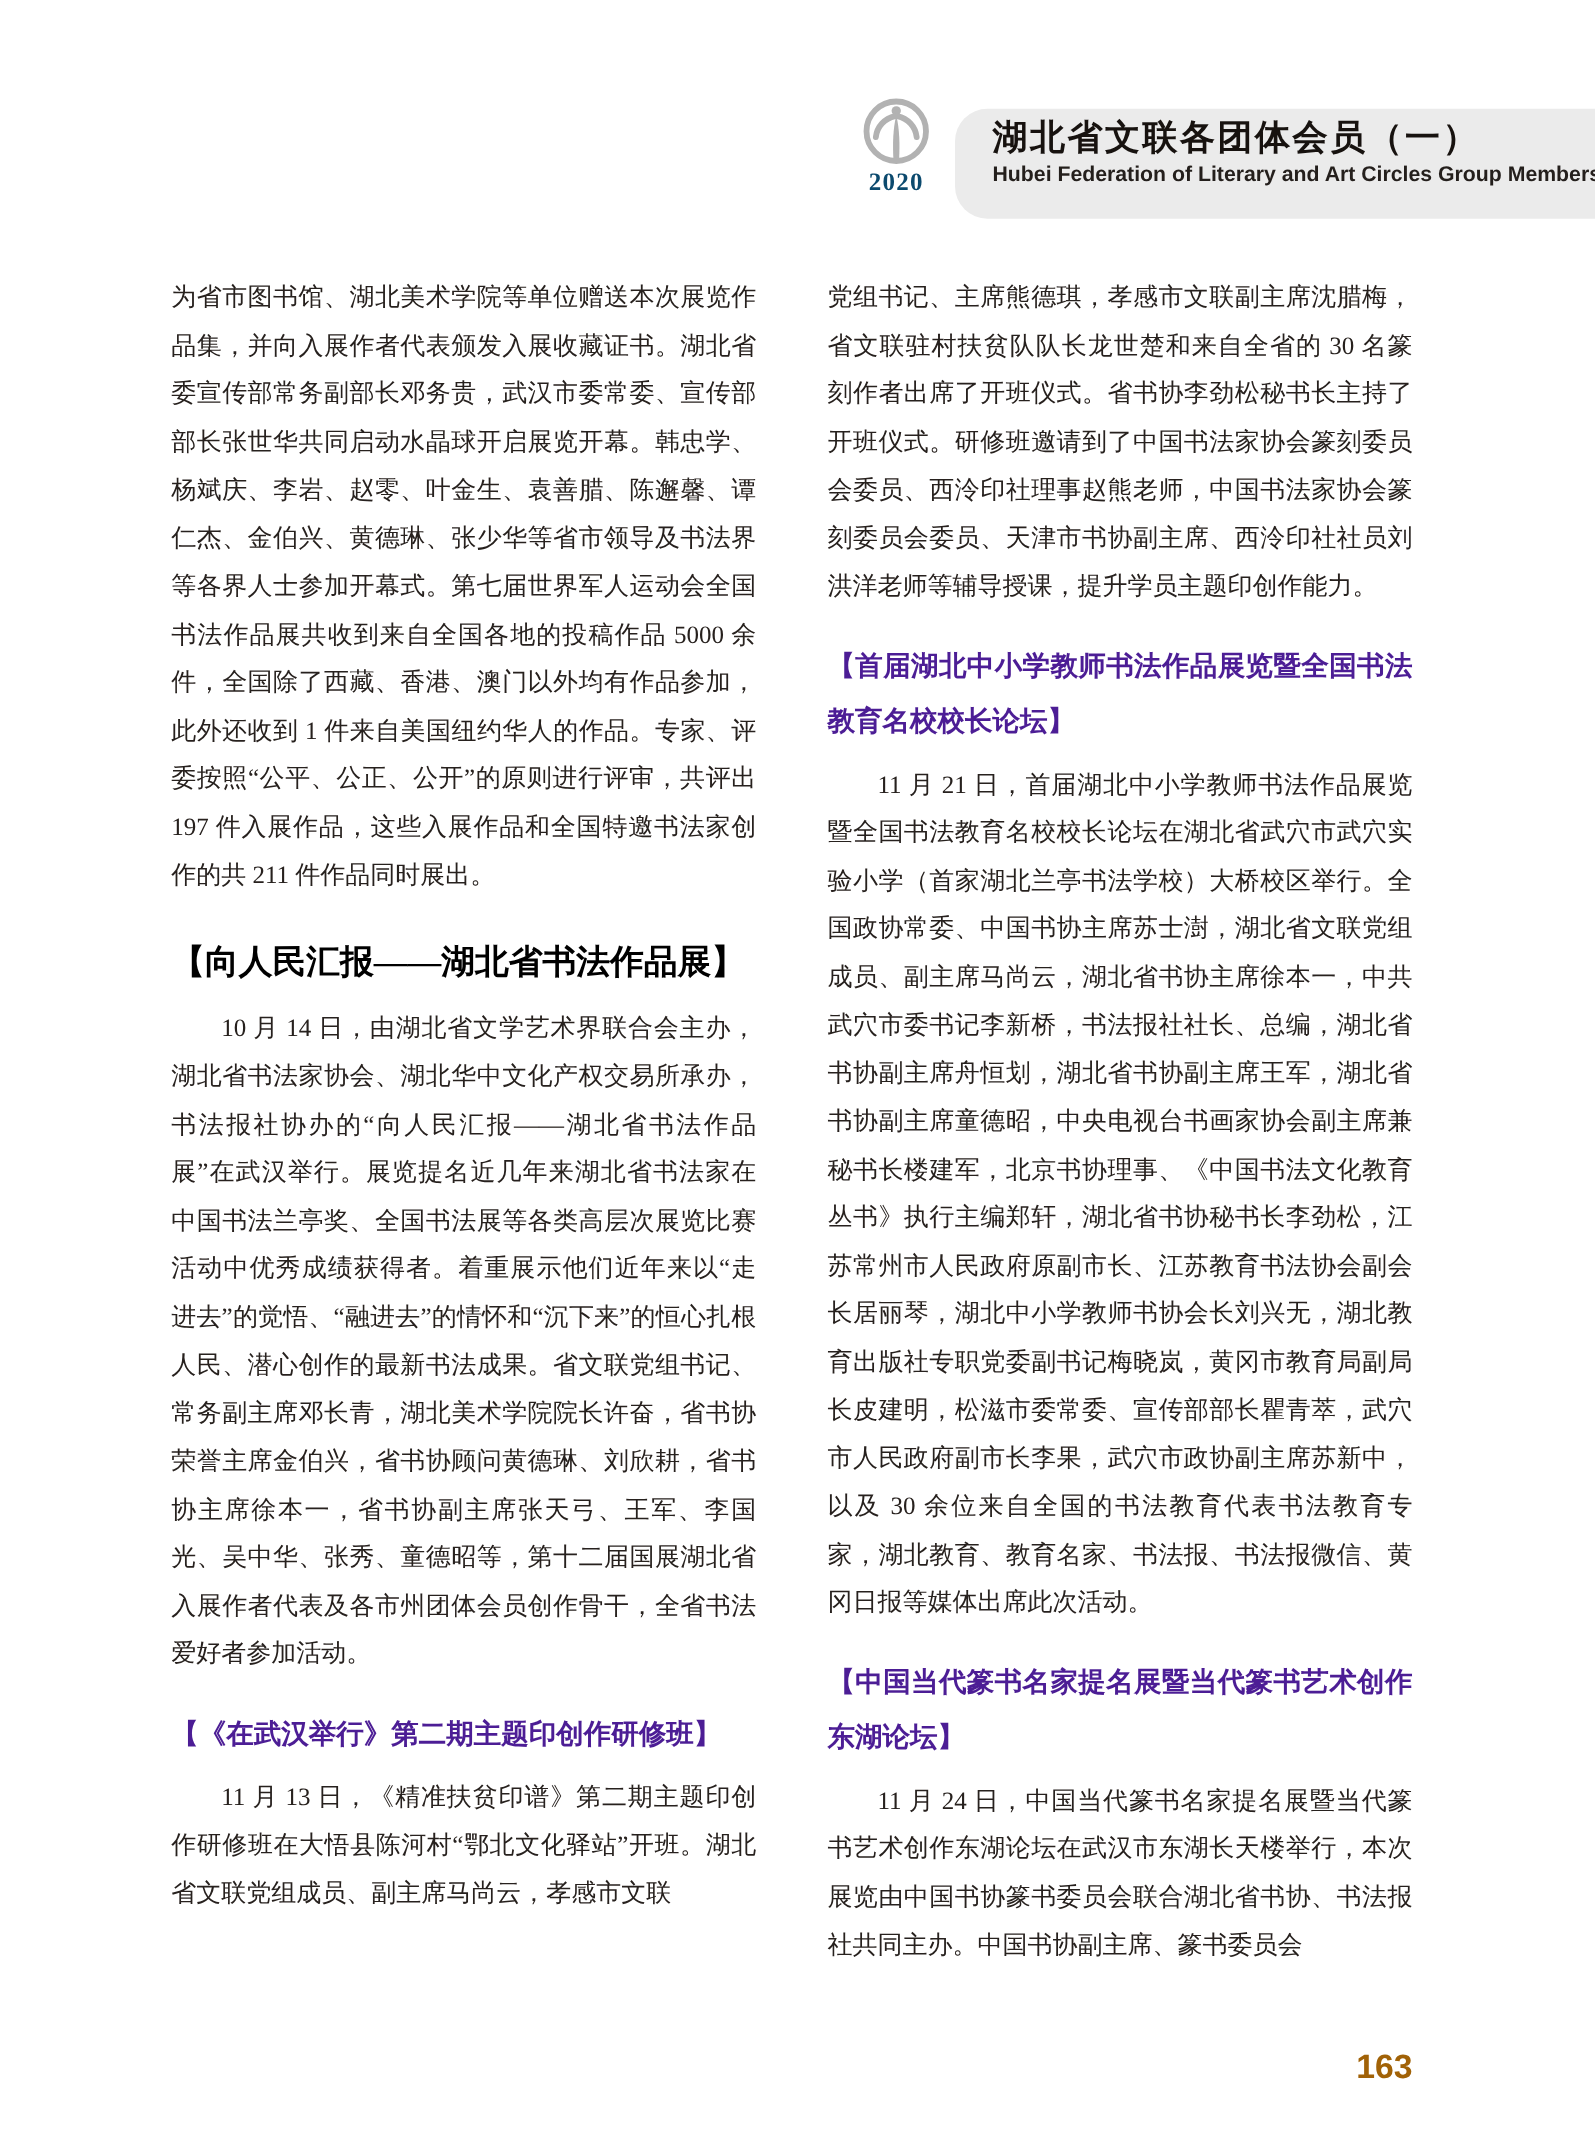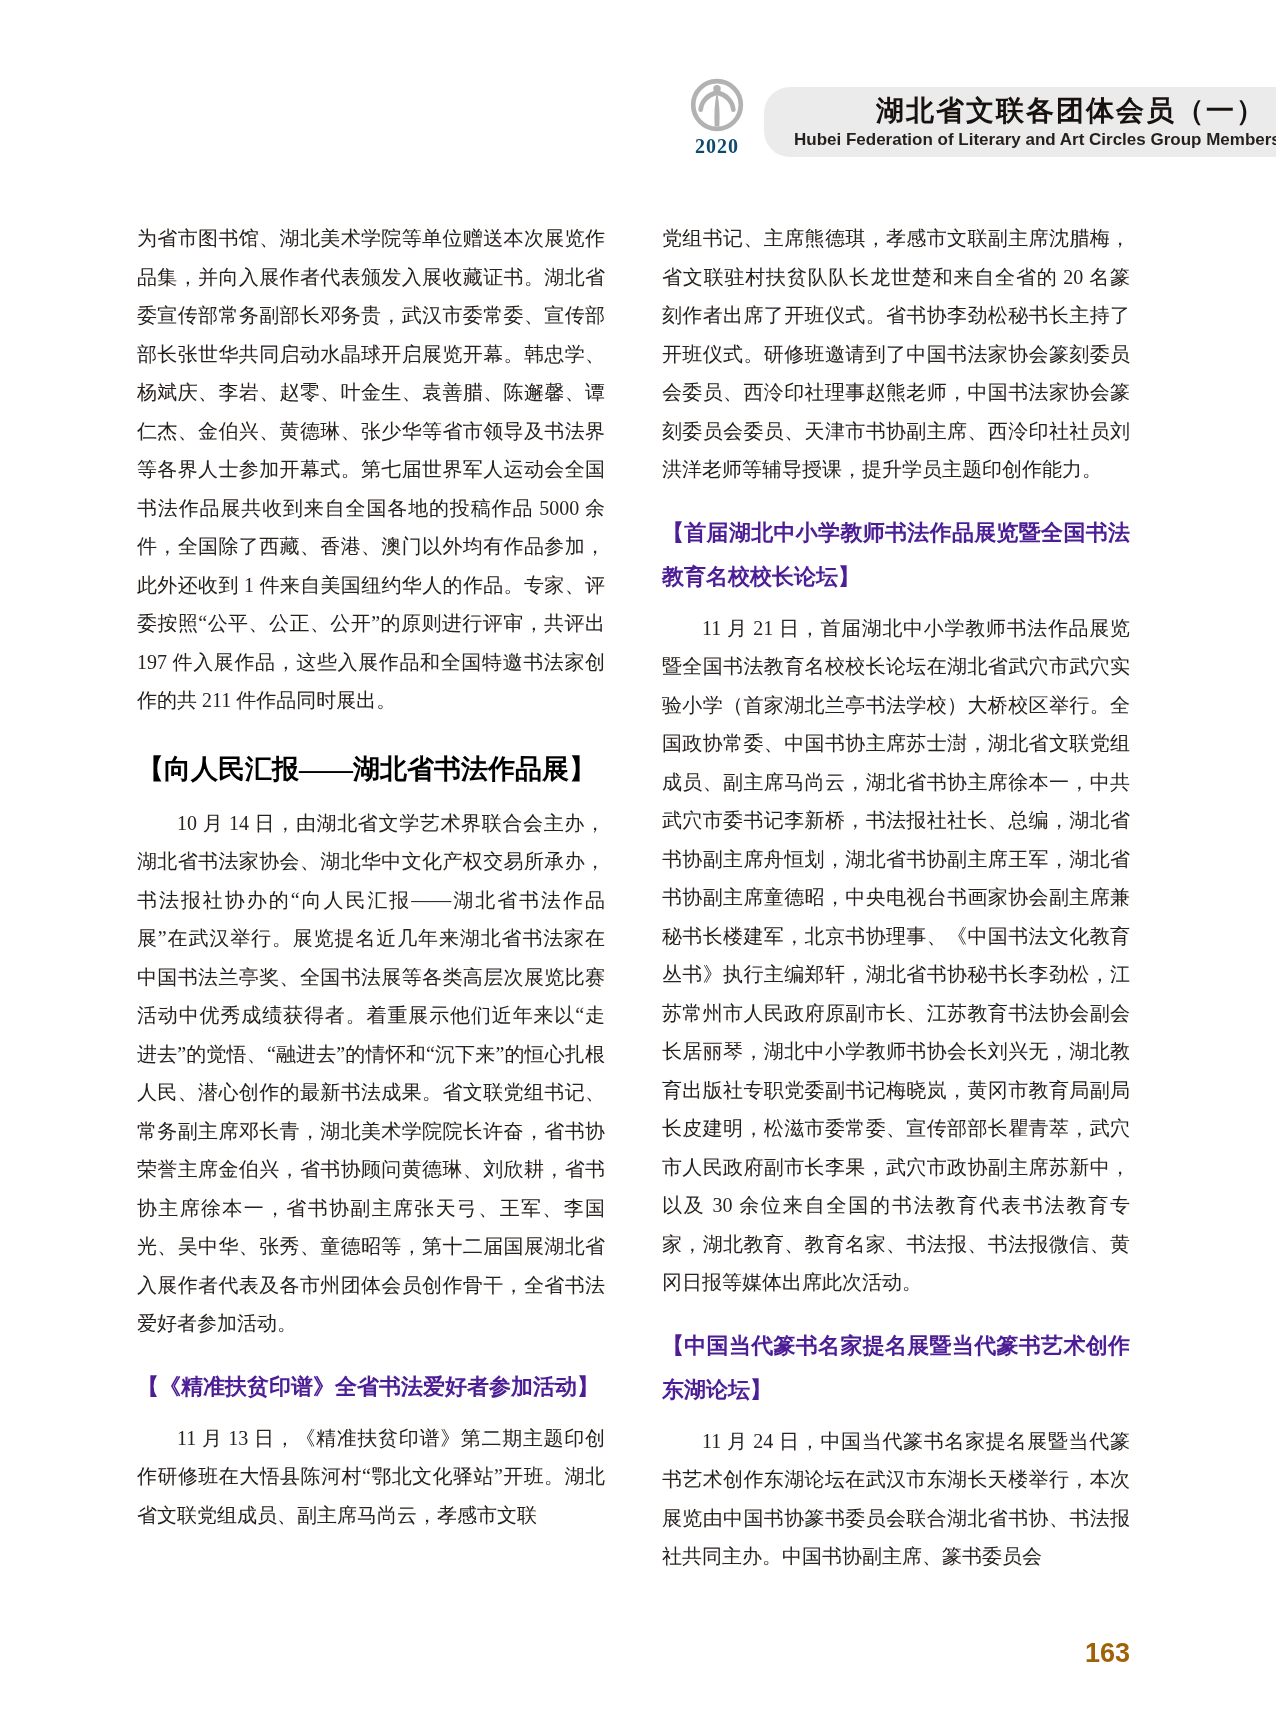--- a/index.html
+++ b/index.html
@@ -24,25 +24,24 @@
     font-family:"Liberation Serif","DejaVu Serif",serif;
     font-weight:bold;
     font-size:20px;
     letter-spacing:1px;
     color:#0c4a6e;
     margin-top:1px;
   }
   .header-box{
     position:absolute;
     left:764px; top:87px; right:0;
-    height:70px;
+    height:88px;
     border-radius:26px 0 0 26px;
     box-sizing:border-box;
     padding:8px 10px 0 30px;
-    text-align:right;
   }
   .header-title-cn{
     font-family:"Liberation Serif","DejaVu Serif",serif;
     font-weight:900;
     font-size:28px;
     line-height:32px;
     letter-spacing:2px;
     color:#17120f;
     white-space:nowrap;
   }
@@ -123,26 +122,26 @@
   </div>
 
   <div class="content">
 
     <div class="col">
       <p class="body">为省市图书馆、湖北美术学院等单位赠送本次展览作品集，并向入展作者代表颁发入展收藏证书。湖北省委宣传部常务副部长邓务贵，武汉市委常委、宣传部部长张世华共同启动水晶球开启展览开幕。韩忠学、杨斌庆、李岩、赵零、叶金生、袁善腊、陈邂馨、谭仁杰、金伯兴、黄德琳、张少华等省市领导及书法界等各界人士参加开幕式。第七届世界军人运动会全国书法作品展共收到来自全国各地的投稿作品 5000 余件，全国除了西藏、香港、澳门以外均有作品参加，此外还收到 1 件来自美国纽约华人的作品。专家、评委按照“公平、公正、公开”的原则进行评审，共评出 197 件入展作品，这些入展作品和全国特邀书法家创作的共 211 件作品同时展出。</p>
 
       <h2 class="heading-serif">【向人民汇报——湖北省书法作品展】</h2>
       <p class="body indent">10 月 14 日，由湖北省文学艺术界联合会主办，湖北省书法家协会、湖北华中文化产权交易所承办，书法报社协办的“向人民汇报——湖北省书法作品展”在武汉举行。展览提名近几年来湖北省书法家在中国书法兰亭奖、全国书法展等各类高层次展览比赛活动中优秀成绩获得者。着重展示他们近年来以“走进去”的觉悟、“融进去”的情怀和“沉下来”的恒心扎根人民、潜心创作的最新书法成果。省文联党组书记、常务副主席邓长青，湖北美术学院院长许奋，省书协荣誉主席金伯兴，省书协顾问黄德琳、刘欣耕，省书协主席徐本一，省书协副主席张天弓、王军、李国光、吴中华、张秀、童德昭等，第十二届国展湖北省入展作者代表及各市州团体会员创作骨干，全省书法爱好者参加活动。</p>
 
-      <h2 class="heading-sans">【《精准扶贫印谱》全省书法爱好者参加活动】</h2>
+      <h2 class="heading-sans">【《在武汉举行》第二期主题印创作研修班】</h2>
       <p class="body indent">11 月 13 日，《精准扶贫印谱》第二期主题印创作研修班在大悟县陈河村“鄂北文化驿站”开班。湖北省文联党组成员、副主席马尚云，孝感市文联</p>
     </div>
 
     <div class="col">
-      <p class="body">党组书记、主席熊德琪，孝感市文联副主席沈腊梅，省文联驻村扶贫队队长龙世楚和来自全省的 20 名篆刻作者出席了开班仪式。省书协李劲松秘书长主持了开班仪式。研修班邀请到了中国书法家协会篆刻委员会委员、西泠印社理事赵熊老师，中国书法家协会篆刻委员会委员、天津市书协副主席、西泠印社社员刘洪洋老师等辅导授课，提升学员主题印创作能力。</p>
+      <p class="body">党组书记、主席熊德琪，孝感市文联副主席沈腊梅，省文联驻村扶贫队队长龙世楚和来自全省的 30 名篆刻作者出席了开班仪式。省书协李劲松秘书长主持了开班仪式。研修班邀请到了中国书法家协会篆刻委员会委员、西泠印社理事赵熊老师，中国书法家协会篆刻委员会委员、天津市书协副主席、西泠印社社员刘洪洋老师等辅导授课，提升学员主题印创作能力。</p>
 
       <h2 class="heading-sans">【首届湖北中小学教师书法作品展览暨全国书法教育名校校长论坛】</h2>
       <p class="body indent">11 月 21 日，首届湖北中小学教师书法作品展览暨全国书法教育名校校长论坛在湖北省武穴市武穴实验小学（首家湖北兰亭书法学校）大桥校区举行。全国政协常委、中国书协主席苏士澍，湖北省文联党组成员、副主席马尚云，湖北省书协主席徐本一，中共武穴市委书记李新桥，书法报社社长、总编，湖北省书协副主席舟恒划，湖北省书协副主席王军，湖北省书协副主席童德昭，中央电视台书画家协会副主席兼秘书长楼建军，北京书协理事、《中国书法文化教育丛书》执行主编郑轩，湖北省书协秘书长李劲松，江苏常州市人民政府原副市长、江苏教育书法协会副会长居丽琴，湖北中小学教师书协会长刘兴无，湖北教育出版社专职党委副书记梅晓岚，黄冈市教育局副局长皮建明，松滋市委常委、宣传部部长瞿青萃，武穴市人民政府副市长李果，武穴市政协副主席苏新中，以及 30 余位来自全国的书法教育代表书法教育专家，湖北教育、教育名家、书法报、书法报微信、黄冈日报等媒体出席此次活动。</p>
 
       <h2 class="heading-sans">【中国当代篆书名家提名展暨当代篆书艺术创作东湖论坛】</h2>
       <p class="body indent">11 月 24 日，中国当代篆书名家提名展暨当代篆书艺术创作东湖论坛在武汉市东湖长天楼举行，本次展览由中国书协篆书委员会联合湖北省书协、书法报社共同主办。中国书协副主席、篆书委员会</p>
     </div>
 
   </div>
 

